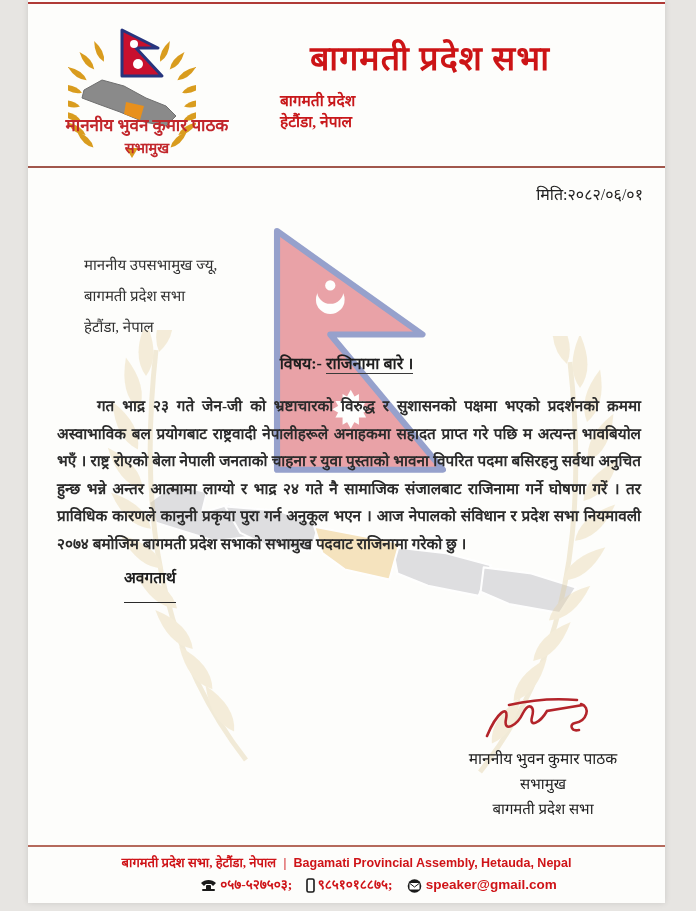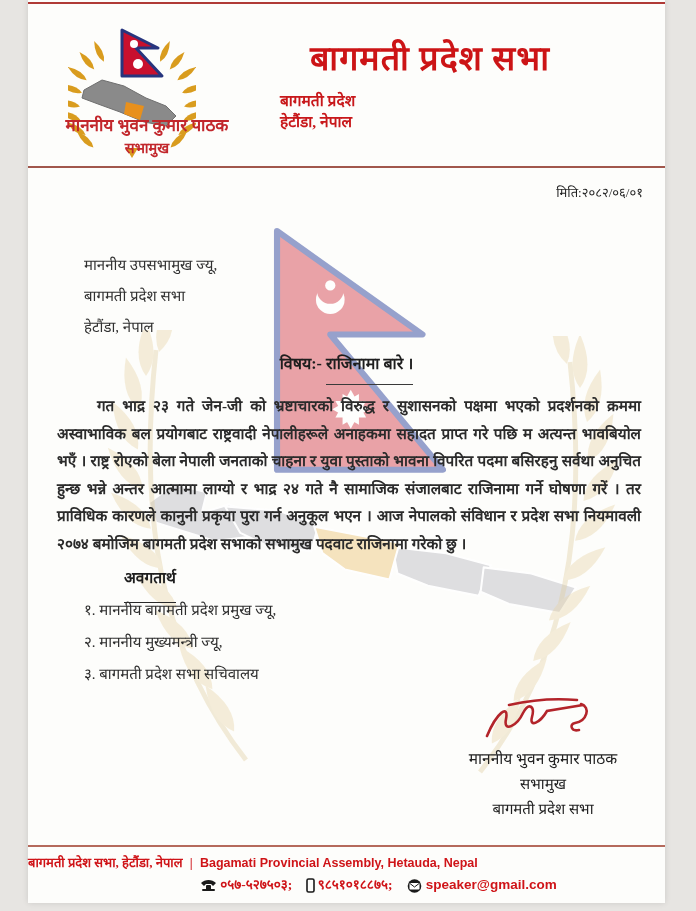--- a/index.html
+++ b/index.html
@@ -26,42 +26,42 @@
 
   .official-block { left:6px; top:114px; width:226px; text-align:center; }
   .official-name { color:#c2272c; font-weight:bold; font-size:17px; line-height:24px; }
   .official-title { color:#c2272c; font-weight:bold; font-size:14.5px; line-height:20px; }
 
   .org-title { left:192px; top:34px; width:420px; text-align:center;
     color:#cc1416; font-weight:bold; font-size:34px; letter-spacing:1px; }
   .org-sub { left:252px; top:90px; width:190px; text-align:left;
     color:#c8181b; font-weight:bold; font-size:15.5px; line-height:21px; }
 
-  .date-line { right:22px; top:183px; font-size:13px; color:#1f1f1f;margin-left:38px; }
+  .date-line { right:22px; top:183px; font-size:16px; color:#1f1f1f;margin-left:38px; }
 
   .recipient { left:56px; top:238px; font-size:15px; color:#313131; line-height:31px;margin-top:12px; }
 
   .subject { left:0; top:352px; width:637px; text-align:center;
     font-size:16px; font-weight:bold; color:#1e1e1e; }
-  .subject .u { border-bottom:1.5px solid #3a3a3a; padding-bottom:12px; }
+  .subject .u { border-bottom:1.5px solid #3a3a3a; padding-bottom:1px; }
 
   .body-text { left:29px; top:392px; width:584px; text-align:justify;
     text-indent:40px; font-size:15.3px; line-height:27.6px; color:#2b2b2b;font-weight:bold; }
 
   .cc-head { left:96px; top:566px; font-size:15.5px; font-weight:bold; color:#1e1e1e;
     border-bottom:1.5px solid #2a2a2a; padding-bottom:14px; }
   .cc-list { left:56px; top:594px; font-size:15px; color:#2d2d2d; line-height:32px; }
 
   .sign-block { left:398px; top:692px; width:234px; text-align:center; }
   .sign-img { width:128px; height:52px; display:block; margin:0 auto 2px auto; }
   .sign-name { font-size:15.5px; color:#222; line-height:26px; }
   .sign-role { font-size:15px; color:#222; line-height:25px; }
   .sign-org  { font-size:15px; color:#222; line-height:25px; }
 
-  .footer-1 { left:0; top:853px; width:637px; text-align:left; font-size:13px; }
+  .footer-1 { left:0; top:853px; width:637px; text-align:center; font-size:13px; }
   .footer-np { color:#cf1418; font-weight:bold; }
   .footer-sep { color:#cf1418; font-weight:bold; padding:0 4px; }
   .footer-en { color:#cf1418; font-weight:bold; font-family:"Liberation Sans","DejaVu Sans",sans-serif; font-size:12.5px; }
   .footer-2 { left:0; top:875px; width:691px; text-align:center; font-size:13.5px; color:#cf1418; font-weight:bold; }
   .footer-2 .ic { display:inline-block; vertical-align:middle; margin:0 3px 0 10px; }
   .footer-2 .email { font-family:"Liberation Sans","DejaVu Sans",sans-serif; }
 
   .wm-flag { left:240px; top:226px; width:186px; height:256px; opacity:.5; }
   .wm-map { left:116px; top:462px; width:436px; height:156px; opacity:.85; }
   .wm-laurel-l { left:58px; top:330px; width:186px; height:446px; opacity:.38; }
@@ -188,25 +188,20 @@
   </div>
 
   <div class="abs z2 subject">
     <span>विषय:-</span>
     <span class="u">राजिनामा बारे ।</span>
   </div>
 
   <div class="abs z2 body-text">गत भाद्र २३ गते जेन-जी को भ्रष्टाचारको विरुद्ध र सुशासनको पक्षमा भएको प्रदर्शनको क्रममा अस्वाभाविक बल प्रयोगबाट राष्ट्रवादी नेपालीहरूले अनाहकमा सहादत प्राप्त गरे पछि म अत्यन्त भावबियोल भएँ । राष्ट्र रोएको बेला नेपाली जनताको चाहना र युवा पुस्ताको भावना विपरित पदमा बसिरहनु सर्वथा अनुचित हुन्छ भन्ने अन्तर आत्मामा लाग्यो र भाद्र २४ गते नै सामाजिक संजालबाट राजिनामा गर्ने घोषणा गरें । तर प्राविधिक कारणले कानुनी प्रकृया पुरा गर्न अनुकूल भएन । आज नेपालको संविधान र प्रदेश सभा नियमावली २०७४ बमोजिम बागमती प्रदेश सभाको सभामुख पदवाट राजिनामा गरेको छु ।</div>
 
   <div class="abs z2 cc-head">अवगतार्थ</div>
-  <div class="abs z2 cc-list">
-    <div>१. माननीय बागमती प्रदेश प्रमुख ज्यू,</div>
-    <div>२. माननीय मुख्यमन्त्री ज्यू,</div>
-    <div>३. बागमती प्रदेश सभा सचिवालय</div>
-  </div>
 
   <div class="abs z2 sign-block">
     <svg class="sign-img" viewBox="0 0 128 52">
       <g fill="none" stroke="#b3242a" stroke-width="2.6" stroke-linecap="round">
         <path d="M8,44 C18,20 30,12 27,27 C24,41 38,34 44,21 C50,10 56,14 53,25 C50,36 61,31 68,19 L104,13"></path>
         <path d="M30,13 C52,8 76,6 98,8"></path>
         <path d="M102,12 C112,15 108,29 96,31 C90,32 92,40 100,38"></path>
       </g>
     </svg>
     <div class="sign-name">माननीय भुवन कुमार पाठक</div>

